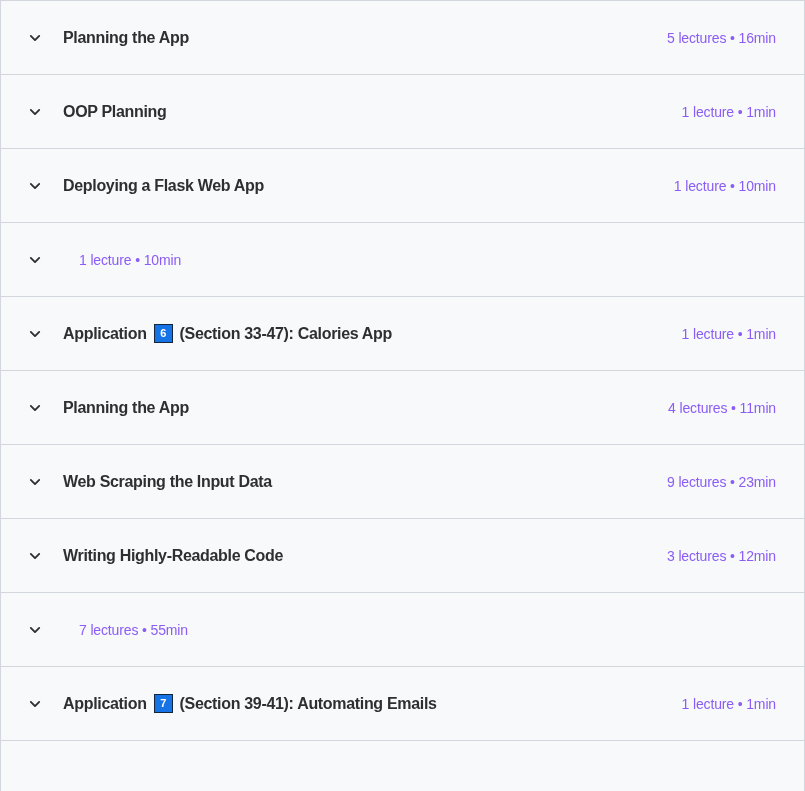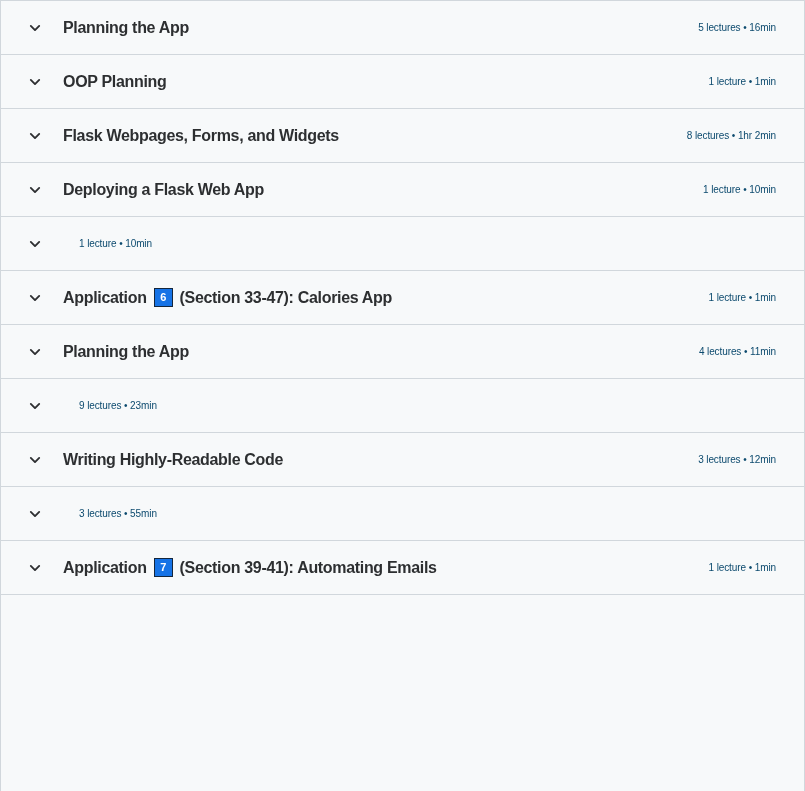--- a/index.html
+++ b/index.html
@@ -20,21 +20,21 @@
     height: 791px;
     border-left: 1px solid #d1d7dc;
     border-right: 1px solid #d1d7dc;
     border-top: 1px solid #d1d7dc;
     background: #f7f9fa;
     overflow: hidden;
   }
 
   .section-row {
     box-sizing: border-box;
-    height: 54px;
+    height: 74px;
     display: flex;
     align-items: center;
     border-bottom: 1px solid #d1d7dc;
     background: #f7f9fa;
     padding-left: 23px;
     padding-right: 28px;
     cursor: pointer;
   }
 
   .chevron {
@@ -83,23 +83,23 @@
     font-size: 11px;
     font-weight: 700;
     line-height: 1;
     font-family: "Liberation Sans", sans-serif;
     vertical-align: middle;
     flex: 0 0 auto;
   }
 
   .section-meta {
     flex: 0 0 auto;
-    font-size: 10px;
+    font-size: 14px;
     font-weight: 400;
-    color: #0c4a6e;
+    color: #8b5cf6;
     letter-spacing: -0.01em;
     white-space: nowrap;
     margin-left: 16px;
   }
 </style>
 </head>
 <body>
 
 <div id="curriculum">
     <div class="section-row">
@@ -124,31 +124,20 @@
       </div>
       <div class="section-meta">1 lecture • 1min</div>
     </div>
     <div class="section-row">
       <span class="chevron">
         <svg width="14" height="14" viewBox="0 0 16 16" aria-hidden="true">
           <path d="M3.2 5.6 L8 10.4 L12.8 5.6" fill="none" stroke="currentColor" stroke-width="2.1" stroke-linecap="round" stroke-linejoin="round"></path>
         </svg>
       </span>
       <div class="section-title">
-        <span class="title-pre">Flask Webpages, Forms, and Widgets</span>
-      </div>
-      <div class="section-meta">8 lectures • 1hr 2min</div>
-    </div>
-    <div class="section-row">
-      <span class="chevron">
-        <svg width="14" height="14" viewBox="0 0 16 16" aria-hidden="true">
-          <path d="M3.2 5.6 L8 10.4 L12.8 5.6" fill="none" stroke="currentColor" stroke-width="2.1" stroke-linecap="round" stroke-linejoin="round"></path>
-        </svg>
-      </span>
-      <div class="section-title">
         <span class="title-pre">Deploying a Flask Web App</span>
       </div>
       <div class="section-meta">1 lecture • 10min</div>
     </div>
     <div class="section-row">
       <span class="chevron">
         <svg width="14" height="14" viewBox="0 0 16 16" aria-hidden="true">
           <path d="M3.2 5.6 L8 10.4 L12.8 5.6" fill="none" stroke="currentColor" stroke-width="2.1" stroke-linecap="round" stroke-linejoin="round"></path>
         </svg>
       </span>
@@ -177,40 +166,43 @@
         <span class="title-pre">Planning the App</span>
       </div>
       <div class="section-meta">4 lectures • 11min</div>
     </div>
     <div class="section-row">
       <span class="chevron">
         <svg width="14" height="14" viewBox="0 0 16 16" aria-hidden="true">
           <path d="M3.2 5.6 L8 10.4 L12.8 5.6" fill="none" stroke="currentColor" stroke-width="2.1" stroke-linecap="round" stroke-linejoin="round"></path>
         </svg>
       </span>
+      <div class="section-title">
+        <span class="title-pre">Web Scraping the Input Data</span>
+      </div>
       <div class="section-meta">9 lectures • 23min</div>
     </div>
     <div class="section-row">
       <span class="chevron">
         <svg width="14" height="14" viewBox="0 0 16 16" aria-hidden="true">
           <path d="M3.2 5.6 L8 10.4 L12.8 5.6" fill="none" stroke="currentColor" stroke-width="2.1" stroke-linecap="round" stroke-linejoin="round"></path>
         </svg>
       </span>
       <div class="section-title">
         <span class="title-pre">Writing Highly-Readable Code</span>
       </div>
       <div class="section-meta">3 lectures • 12min</div>
     </div>
     <div class="section-row">
       <span class="chevron">
         <svg width="14" height="14" viewBox="0 0 16 16" aria-hidden="true">
           <path d="M3.2 5.6 L8 10.4 L12.8 5.6" fill="none" stroke="currentColor" stroke-width="2.1" stroke-linecap="round" stroke-linejoin="round"></path>
         </svg>
       </span>
-      <div class="section-meta">3 lectures • 55min</div>
+      <div class="section-meta">7 lectures • 55min</div>
     </div>
     <div class="section-row">
       <span class="chevron">
         <svg width="14" height="14" viewBox="0 0 16 16" aria-hidden="true">
           <path d="M3.2 5.6 L8 10.4 L12.8 5.6" fill="none" stroke="currentColor" stroke-width="2.1" stroke-linecap="round" stroke-linejoin="round"></path>
         </svg>
       </span>
       <div class="section-title">
         <span class="title-pre">Application</span>
         <span class="app-badge">7</span>

